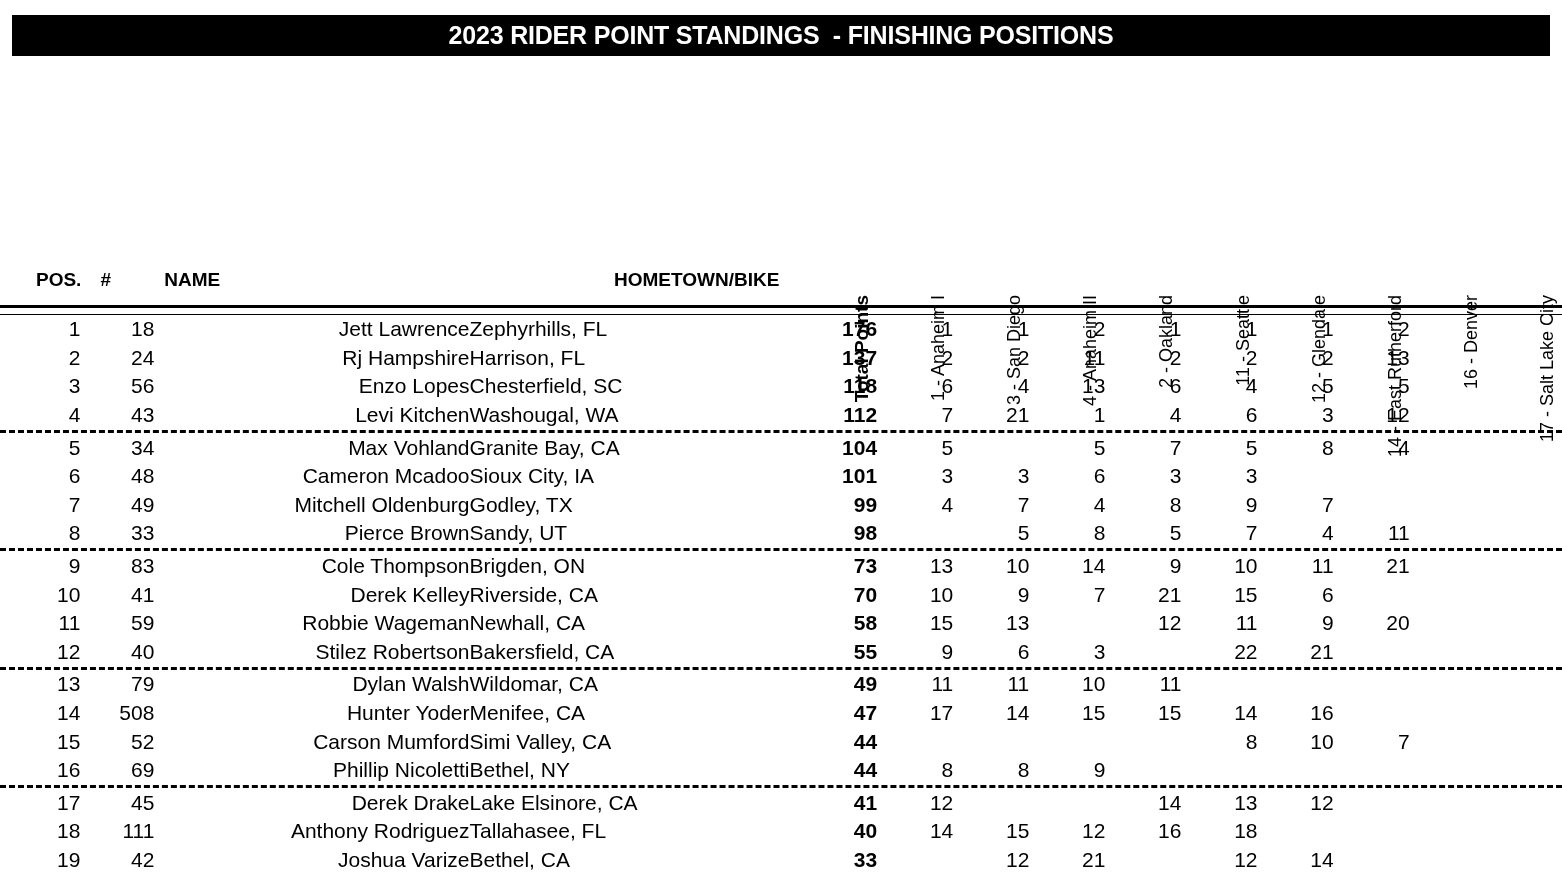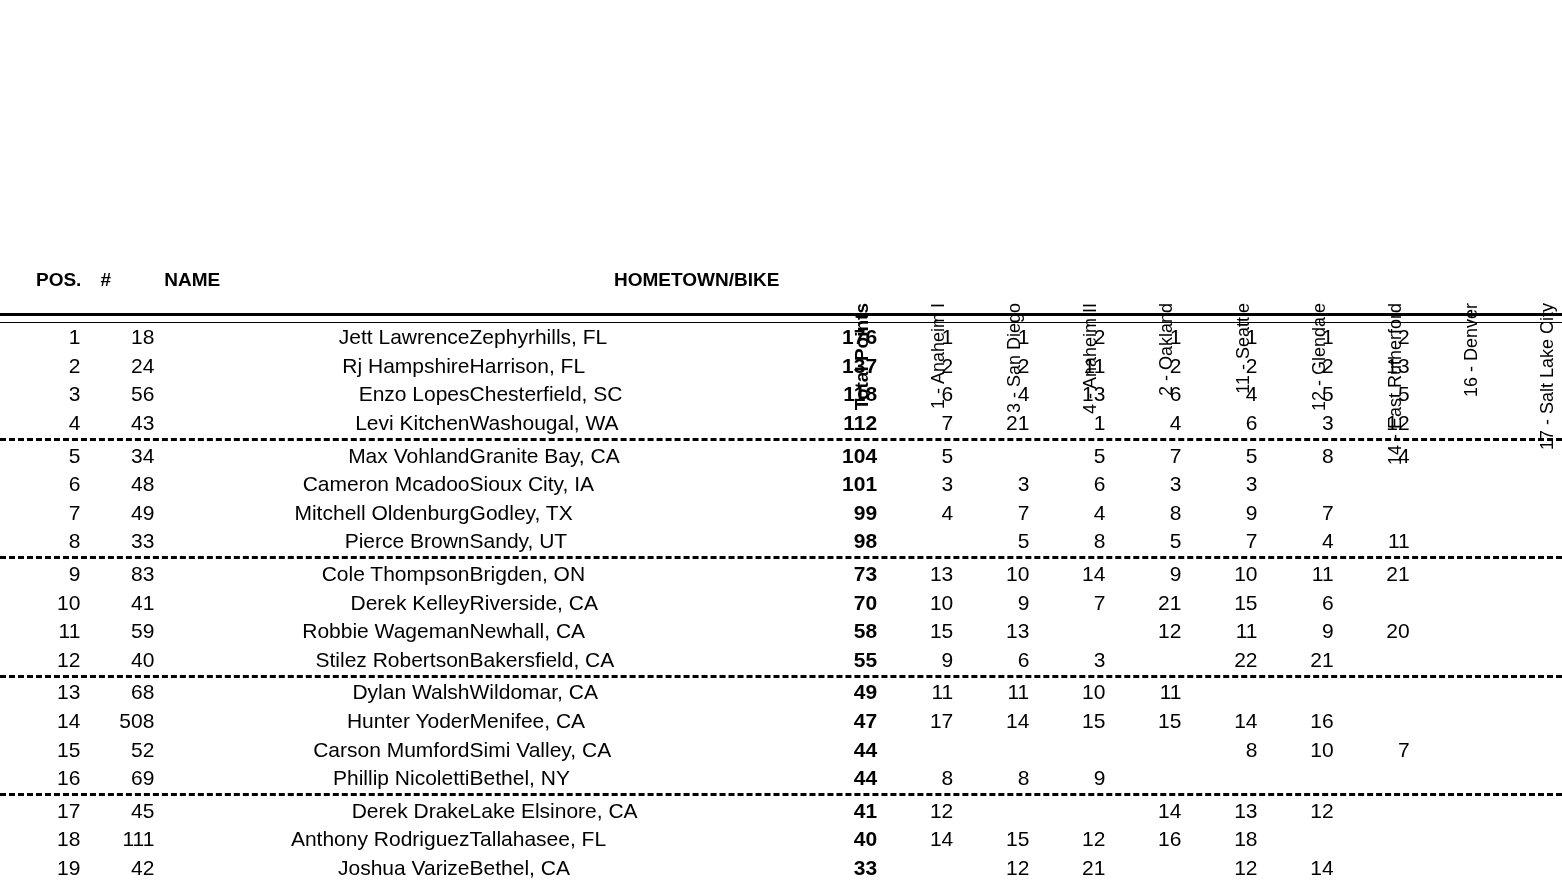--- a/index.html
+++ b/index.html
@@ -82,21 +82,21 @@
     padding: 0;
     vertical-align: bottom;
     font-weight: bold;
     font-size: 19px;
     background: transparent;
   }
   .hdr-row th { height: 205px; }
 
   .hdr-flat {
     text-align: left;
-    padding-bottom: 22px;
+    padding-bottom: 14px;
     white-space: nowrap;
   }
   .hdr-flat.pos   { text-align: left; padding-left: 36px; }
   .hdr-flat.num   { text-align: left; padding-left: 20px; }
   .hdr-flat.name  { text-align: left; padding-left: 10px; }
   .hdr-flat.town  { text-align: right; padding-left: 2px; }
 
   .vert-wrap {
     height: 198px;
     position: relative;
@@ -152,20 +152,23 @@
     width: 100%;
   }
 </style>
 </head>
 <body>
 
 <div class="sheet">
 
   <div class="clip-artifact">...</div>
 
+  <div class="title-bar">
+    <div class="title-text">2023 RIDER POINT STANDINGS  - FINISHING POSITIONS</div>
+  </div>
 
   <table class="standings">
     <colgroup>
       <col class="c-pos">
       <col class="c-num">
       <col class="c-name">
       <col class="c-town">
       <col class="c-total">
       <col class="c-rnd">
         <col class="c-rnd">
@@ -443,21 +446,21 @@
           <td class="rnd"></td>
           <td class="rnd"></td>
         </tr>
         <tr class="sep-row">
           <td colspan="14">
             <div class="sep-line"></div>
           </td>
         </tr>
         <tr class="data-row">
           <td class="pos">13</td>
-          <td class="num">68</td>
+          <td class="num">79</td>
           <td class="name">Dylan Walsh</td>
           <td class="town">Wildomar, CA</td>
           <td class="total">49</td>
           <td class="rnd">11</td>
           <td class="rnd">11</td>
           <td class="rnd">10</td>
           <td class="rnd">11</td>
           <td class="rnd"></td>
           <td class="rnd"></td>
           <td class="rnd"></td>

